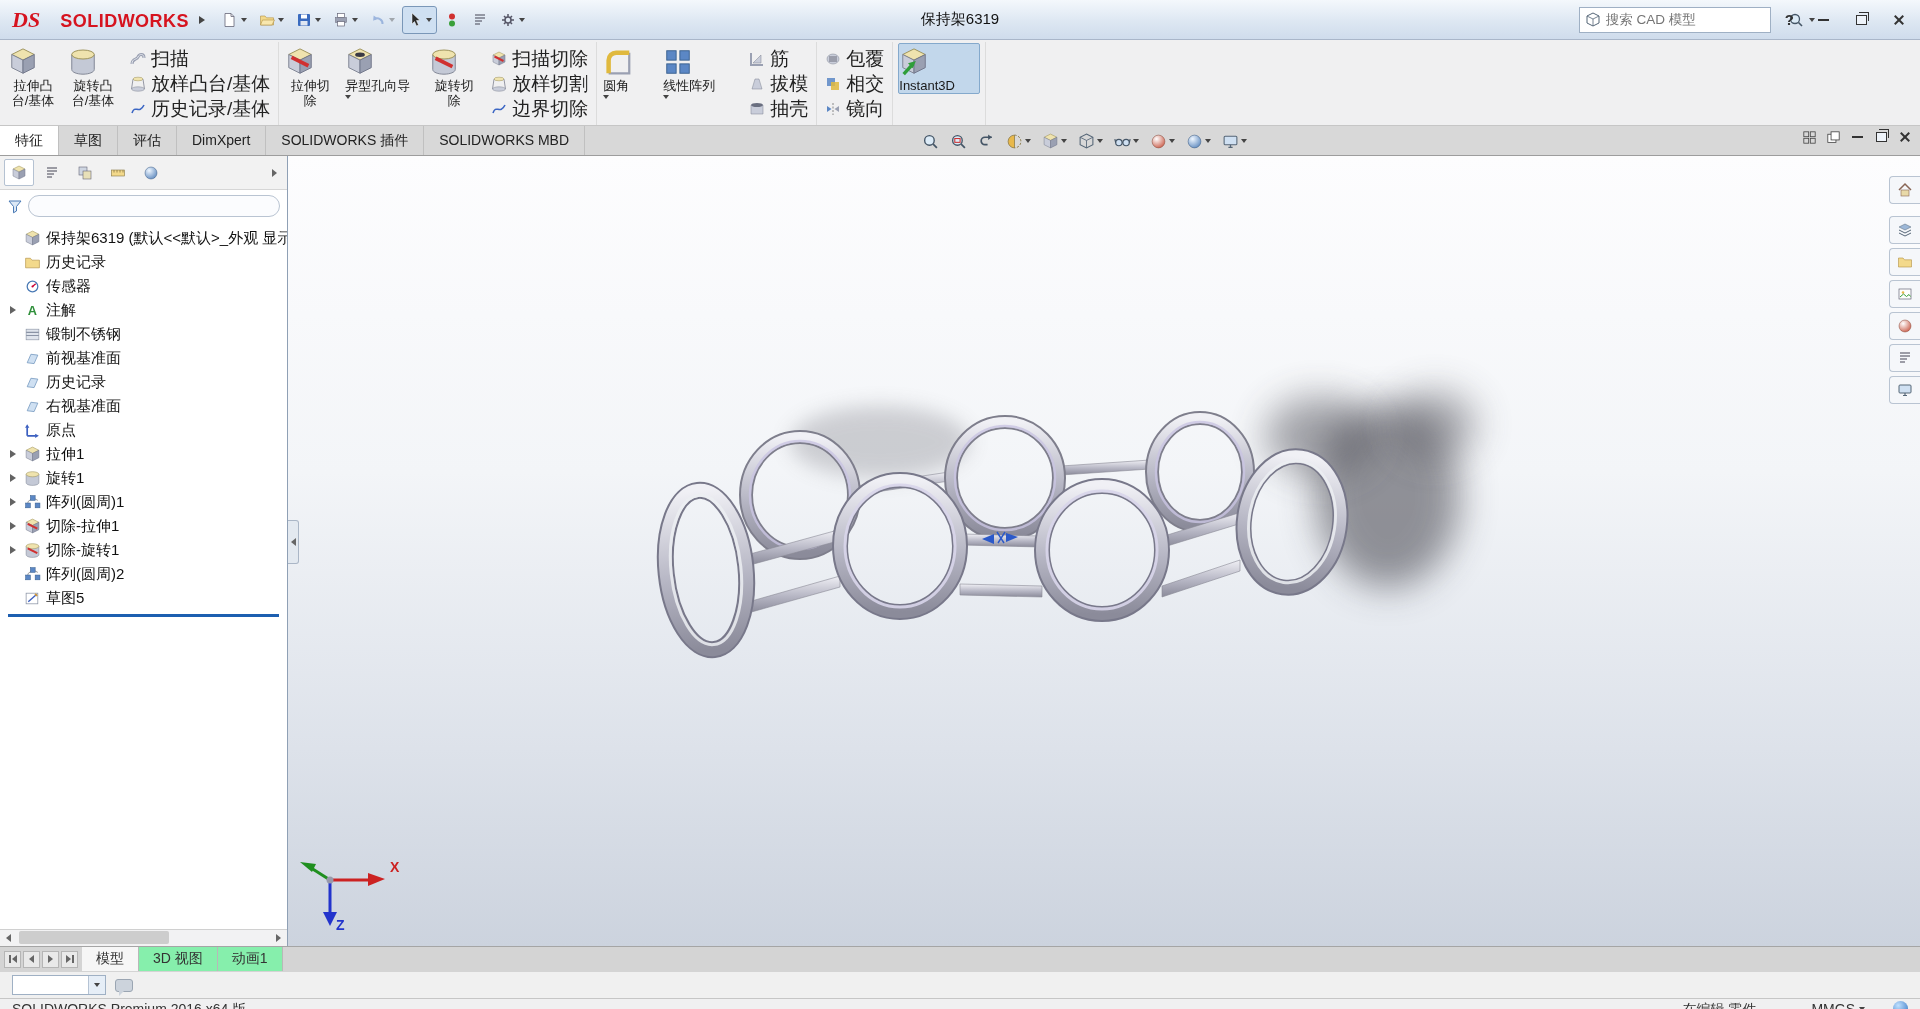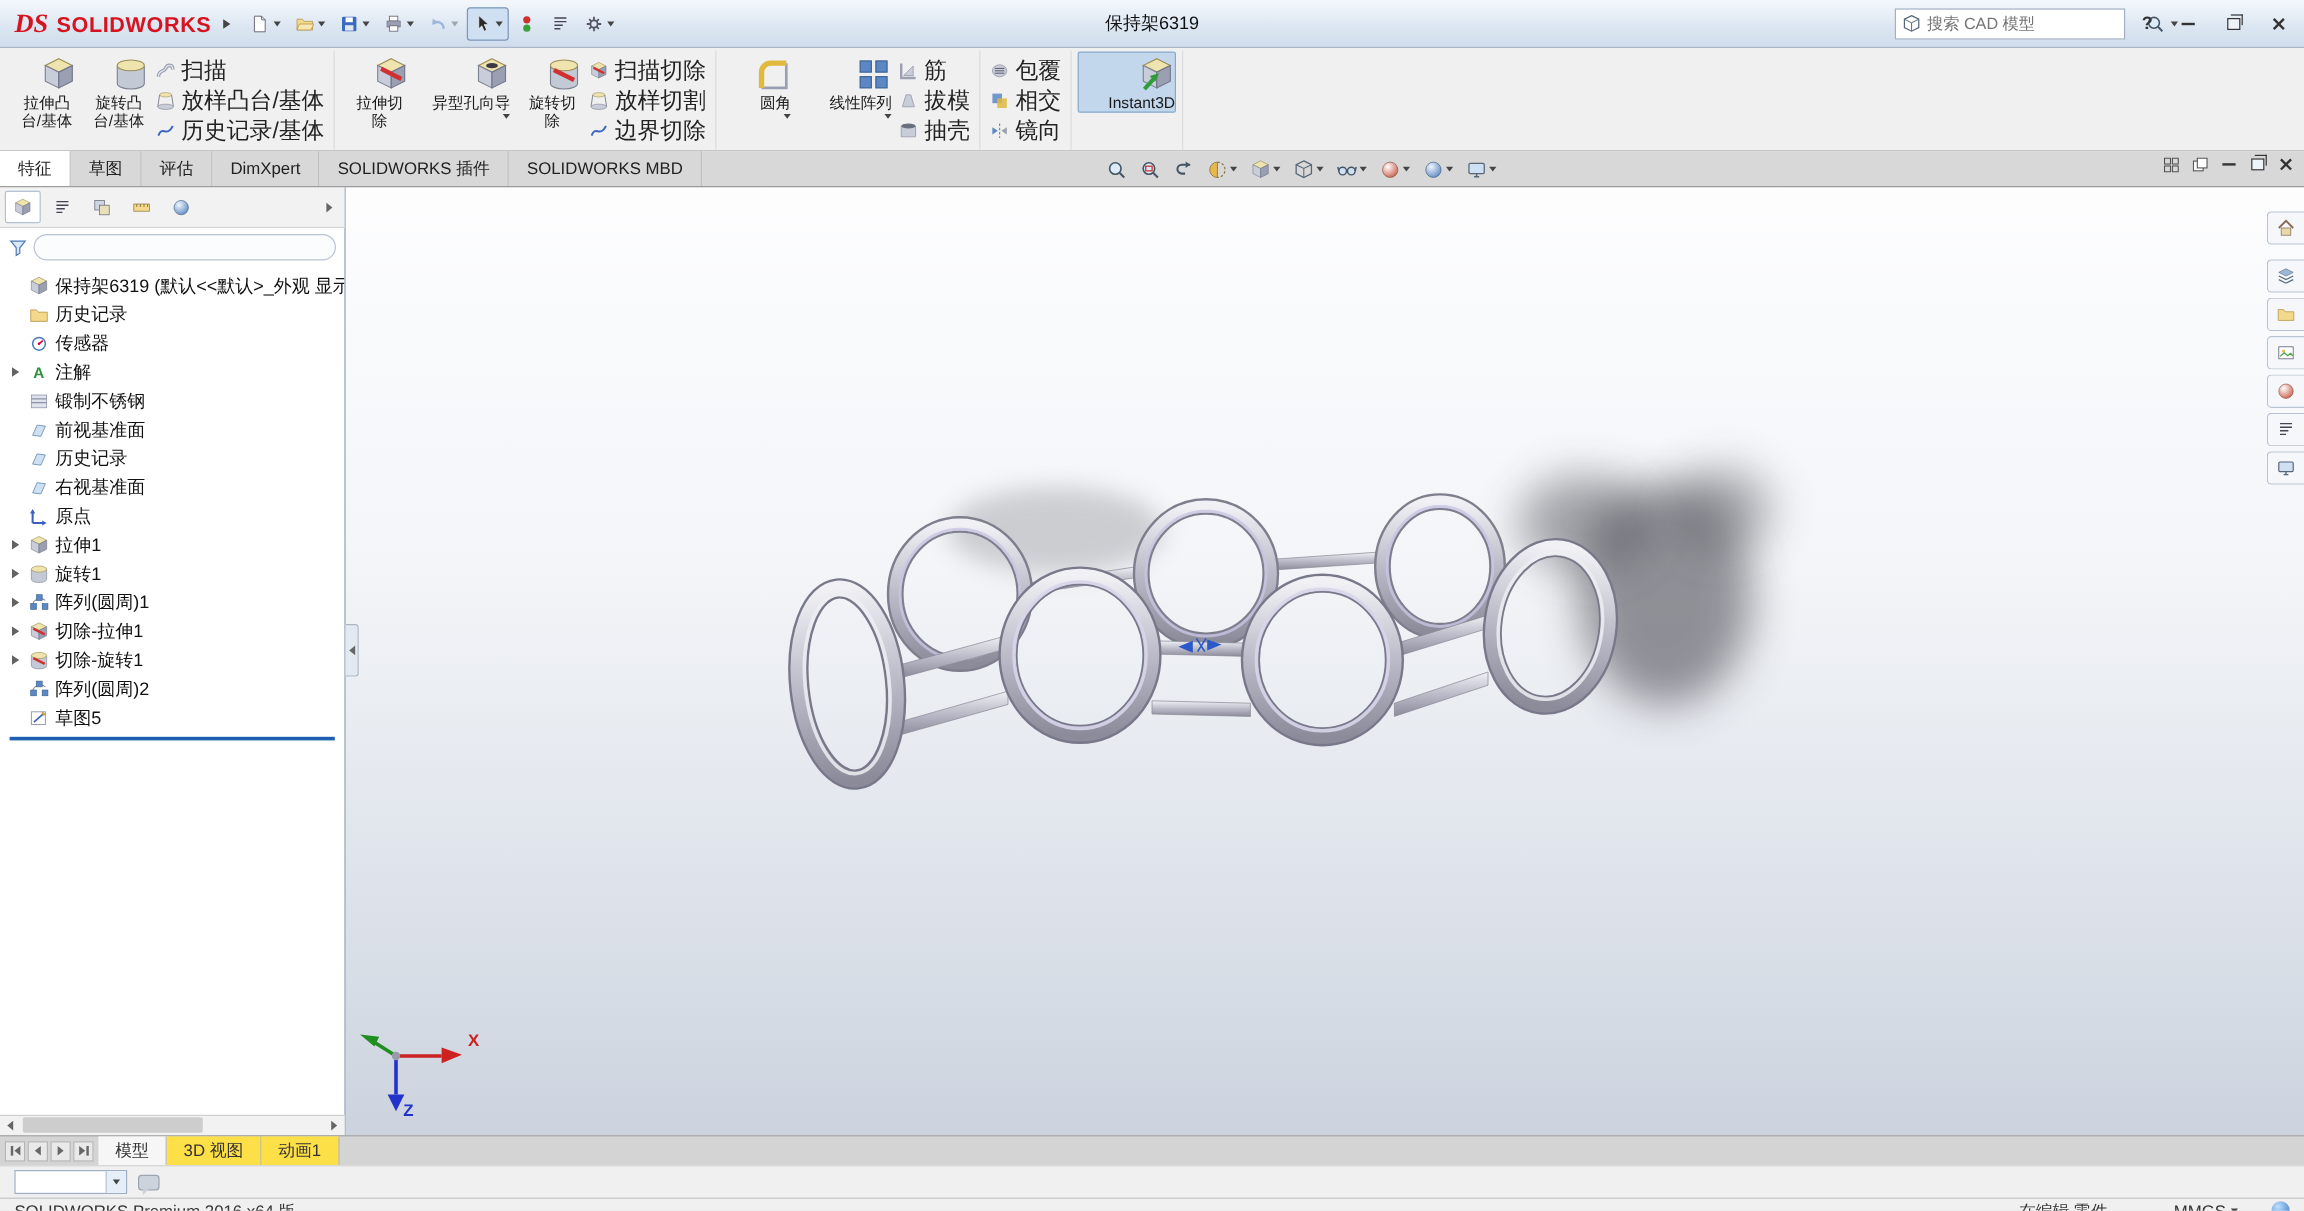--- a/index.html
+++ b/index.html
@@ -1,21 +1,21 @@
 <!DOCTYPE html>
 <html><head>
 <meta charset="utf-8">
 <style>
 *{box-sizing:border-box;margin:0;padding:0}
 html,body{width:1920px;height:1009px;overflow:hidden}
 body{font-family:"Liberation Sans",sans-serif;font-size:14px;color:#222;background:#e8e8e8;position:relative}
 
 
 .titlebar{position:absolute;left:0;top:0;width:100%;height:40px;background:linear-gradient(#f4f8fc,#dde7f2 55%,#cfdcec);border-bottom:1px solid #a9b6c9;display:flex;align-items:center;padding:0 6px;z-index:60}
-.logo{display:flex;align-items:baseline;gap:7px;padding:0 6px}
+.logo{display:flex;align-items:baseline;gap:20px;padding:0 6px}
 .logo-ds{color:#d6131f;font-weight:bold;font-style:italic;font-size:22px;font-family:"Liberation Serif",serif}
 .logo-sw{color:#d6131f;font-weight:bold;font-size:18px;letter-spacing:.5px}
 .tri-r{width:0;height:0;border-left:6px solid #444;border-top:4px solid transparent;border-bottom:4px solid transparent}
 .menu-expand{margin:0 12px 0 4px}
 .qat{display:flex;align-items:center;gap:2px}
 .tbbtn{height:28px;display:flex;align-items:center;gap:3px;padding:0 4px;border-radius:3px;border:1px solid transparent}
 .tbbtn.pressed{border:1px solid #7a97b8;background:#cfe0f2}
 .dim{opacity:.4}
 .caret{width:0;height:0;border-left:3.5px solid transparent;border-right:3.5px solid transparent;border-top:4px solid #444}
 .doc-title{position:absolute;left:50%;transform:translateX(-50%);font-size:15px;color:#111}
@@ -27,21 +27,21 @@
 .glyph-min{width:11px;height:2px;background:#333}
 .glyph-restore{width:11px;height:10px;border:1.5px solid #333;position:relative;background:#eef3f9}
 .glyph-restore::after{content:"";position:absolute;left:2px;top:-4px;width:9px;height:8px;border:1.5px solid #333;border-bottom:none;border-left:none}
 .glyph-x{position:relative;width:12px;height:12px}
 .glyph-x::before,.glyph-x::after{content:"";position:absolute;left:5px;top:0;width:2px;height:12px;background:#333}
 .glyph-x::before{transform:rotate(45deg)}.glyph-x::after{transform:rotate(-45deg)}
 
 
 .ribbon{position:absolute;left:0;top:40px;width:100%;height:86px;background:#f0f0f1;border-bottom:1px solid #c6c6c6;display:flex;align-items:stretch;padding:2px 2px 0;z-index:50}
 .rgroup{display:flex;align-items:flex-start;padding:1px 5px;border-right:1px solid #dcdcdc;gap:2px}
-.rlarge{display:flex;flex-direction:column;align-items:flex-end;width:58px;padding-top:3px;border:1px solid transparent;border-radius:2px}
+.rlarge{display:flex;flex-direction:column;align-items:flex-start;width:58px;padding-top:3px;border:1px solid transparent;border-radius:2px}
 .rlarge.wide{width:82px}
 .fi32{width:30px;height:30px;flex:0 0 30px}
 .fi16{width:16px;height:16px;flex:0 0 16px}
 .rlabel{font-size:13px;line-height:15px;text-align:center;max-width:50px;word-break:break-all;color:#1a1a1a;margin-top:1px}
 .rlarge.wide .rlabel{max-width:80px}
 .rcaret{margin-top:2px}
 .rsmallcol{display:flex;flex-direction:column;gap:4px;padding-top:5px}
 .rsmall{display:flex;align-items:center;gap:5px;font-size:19px;white-space:nowrap;height:21px;padding:0 3px}
 .rlarge.active{background:#c2d7eb;border:1px solid #84a9cc}
 
@@ -88,21 +88,21 @@
 
 .taskpane{position:absolute;right:0;top:176px;width:34px;display:flex;flex-direction:column;gap:4px;align-items:flex-end;z-index:30}
 .tpbtn{width:31px;height:28px;background:#f5f7fa;border:1px solid #b9c4d2;border-right:none;border-radius:4px 0 0 4px;display:flex;align-items:center;justify-content:center}
 .tpbtn.first{margin-bottom:8px}
 
 
 .botband{position:absolute;left:0;top:946px;width:100%;height:25px;background:#d4d4d4;border-top:1px solid #a5a5a5;display:flex;align-items:stretch;z-index:40}
 .botnav{display:flex;align-items:center;gap:2px;padding:0 4px}
 .bnbtn{width:17px;height:17px;display:flex;align-items:center;justify-content:center;border:1px solid #b5b5b5;background:#e9e9e9;gap:1px}
 .bar{width:2px;height:8px;background:#666}
-.btab{padding:0 14px;font-size:14px;display:flex;align-items:center;border-right:1px solid #b8b8b8;background:#fde047;color:#333}
+.btab{padding:0 14px;font-size:14px;display:flex;align-items:center;border-right:1px solid #b8b8b8;background:#86efac;color:#333}
 .btab.active{background:#f6f6f6}
 
 
 .comborow{position:absolute;left:0;top:971px;width:100%;height:27px;background:#f0f0f0;border-top:1px solid #d4d4d4;display:flex;align-items:center;gap:9px;padding:0 12px;z-index:40}
 .combo{width:94px;height:20px;background:#fff;border:1px solid #9fb0c4;display:flex;align-items:center}
 .combo .cval{flex:1}
 .combo .cbtn{width:17px;height:100%;background:#e6eef7;border-left:1px solid #b5c3d4;display:flex;align-items:center;justify-content:center}
 .bubble{width:18px;height:13px;background:#ccd3dc;border:1px solid #9aa5b2;border-radius:3px;position:relative}
 .bubble::after{content:"";position:absolute;left:3px;bottom:-5px;border-left:5px solid #ccd3dc;border-bottom:5px solid transparent}
 

